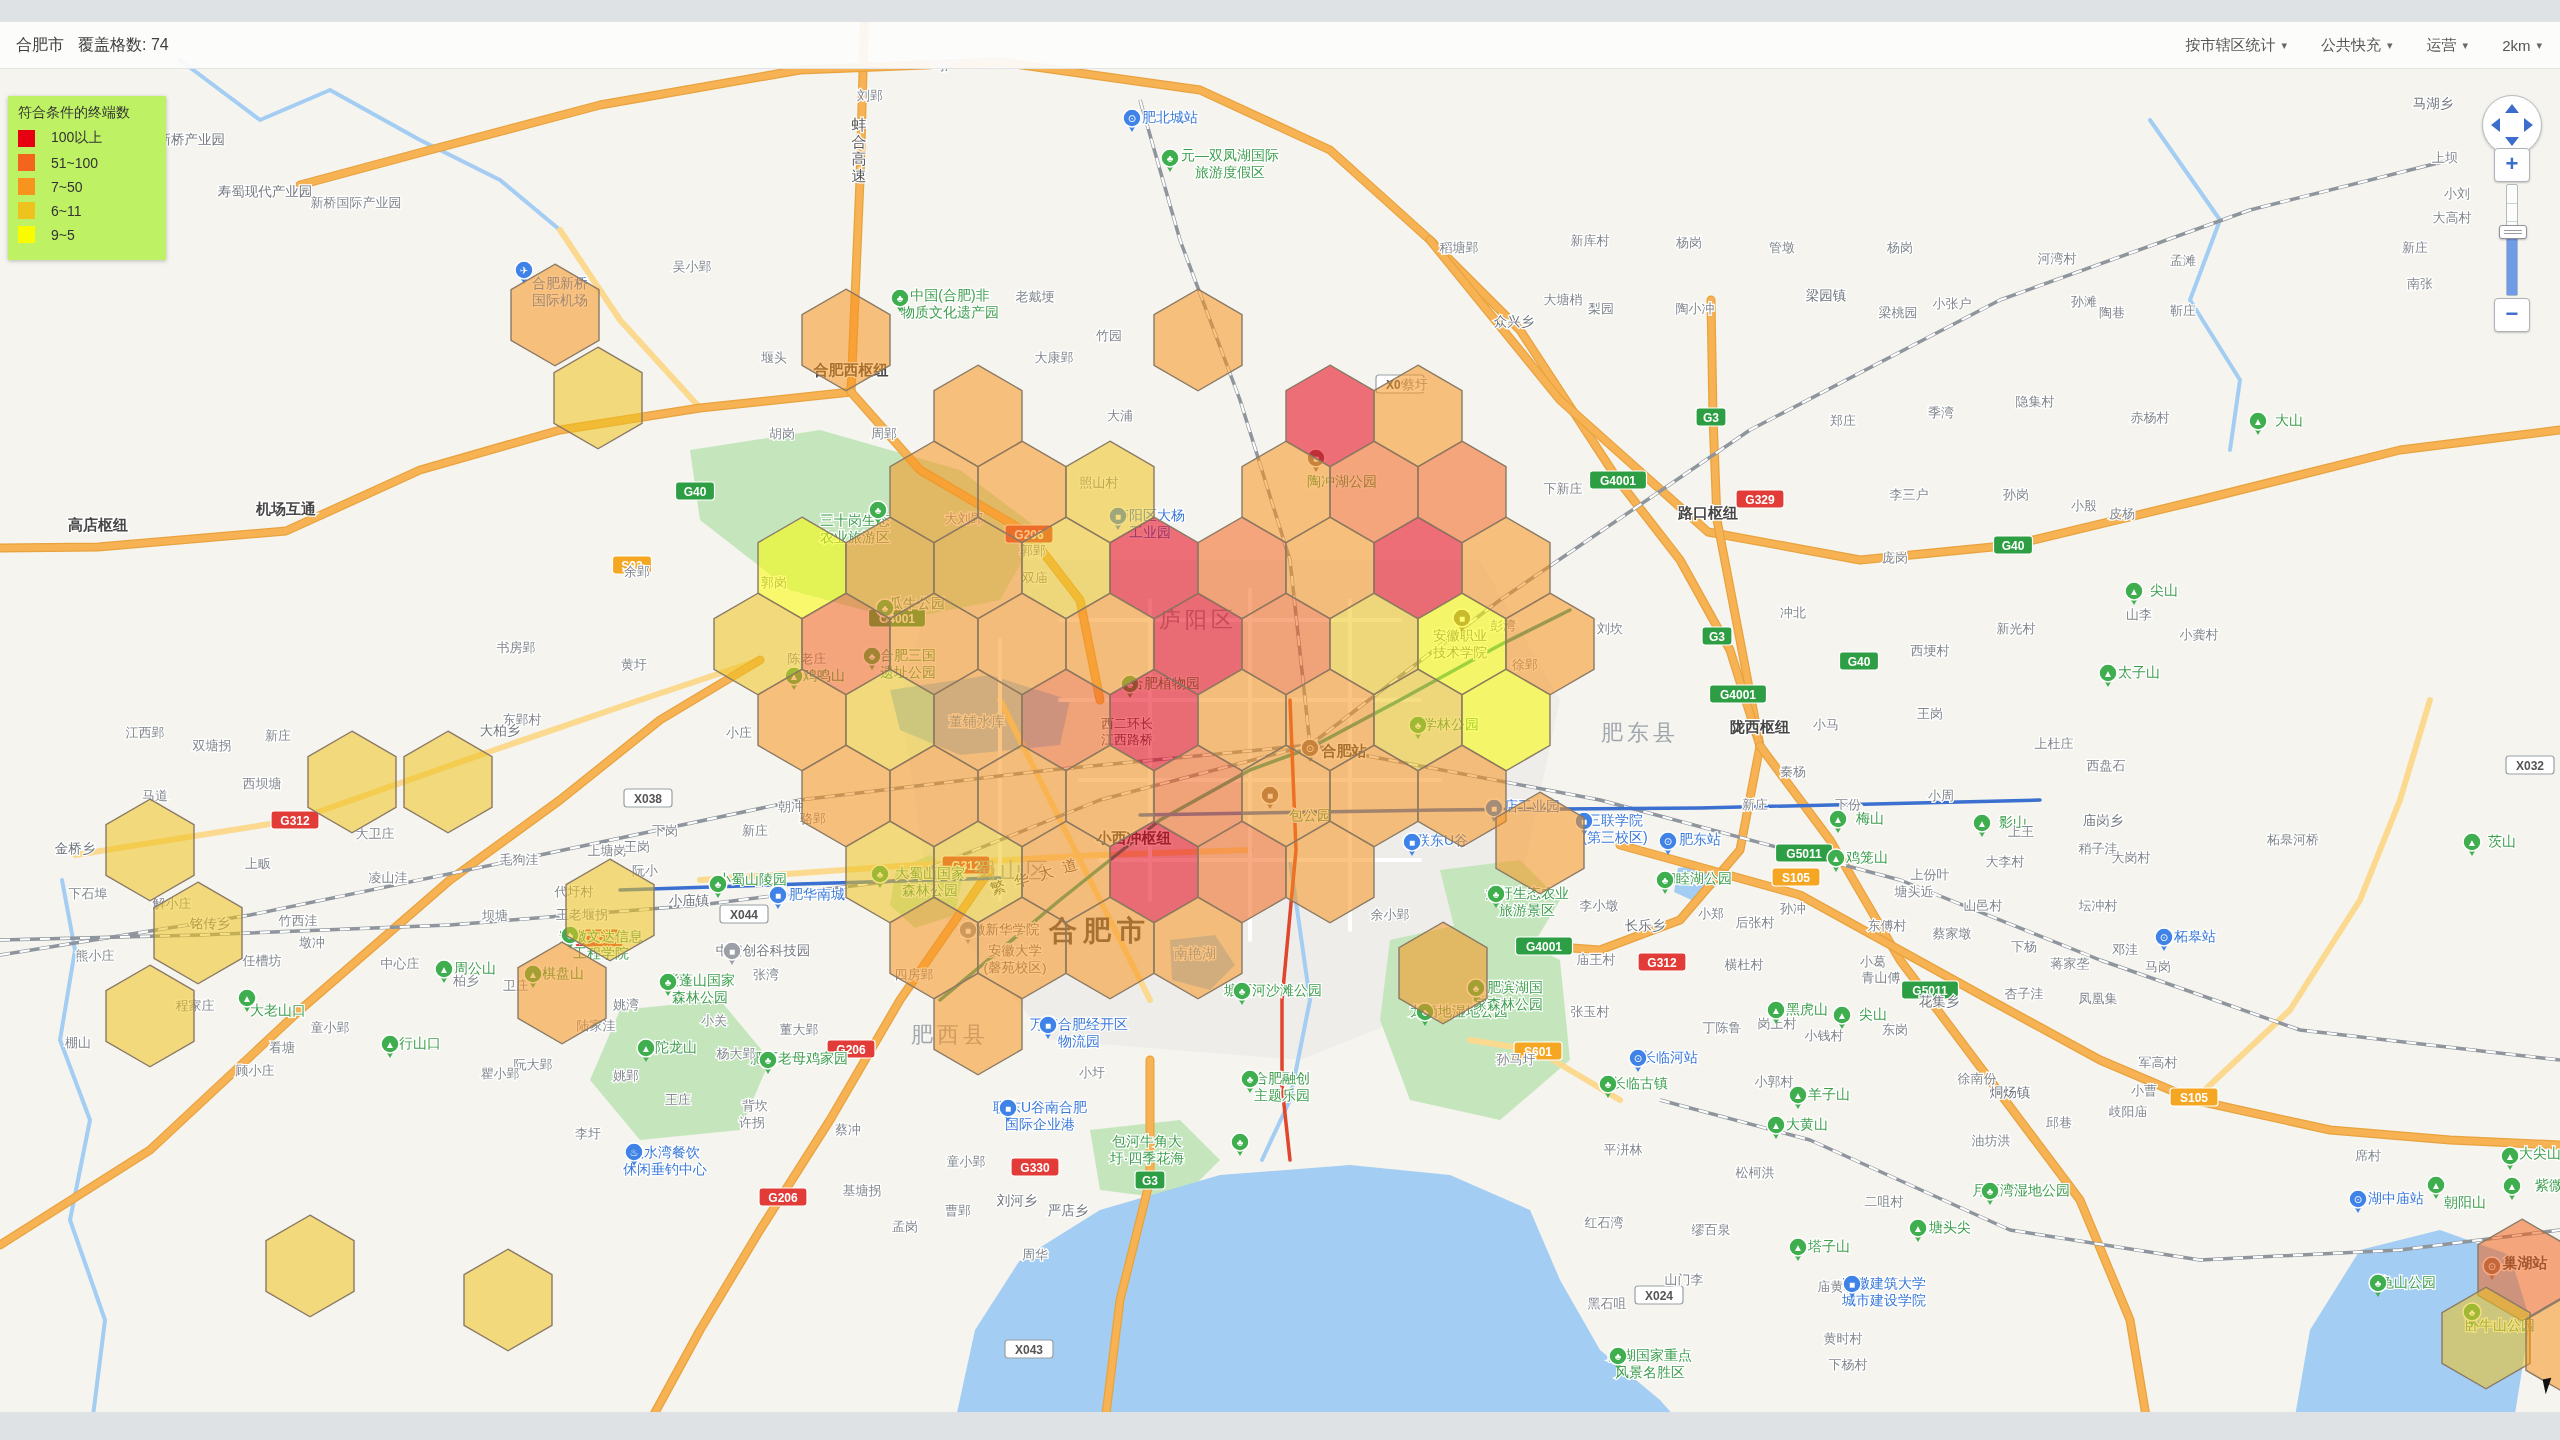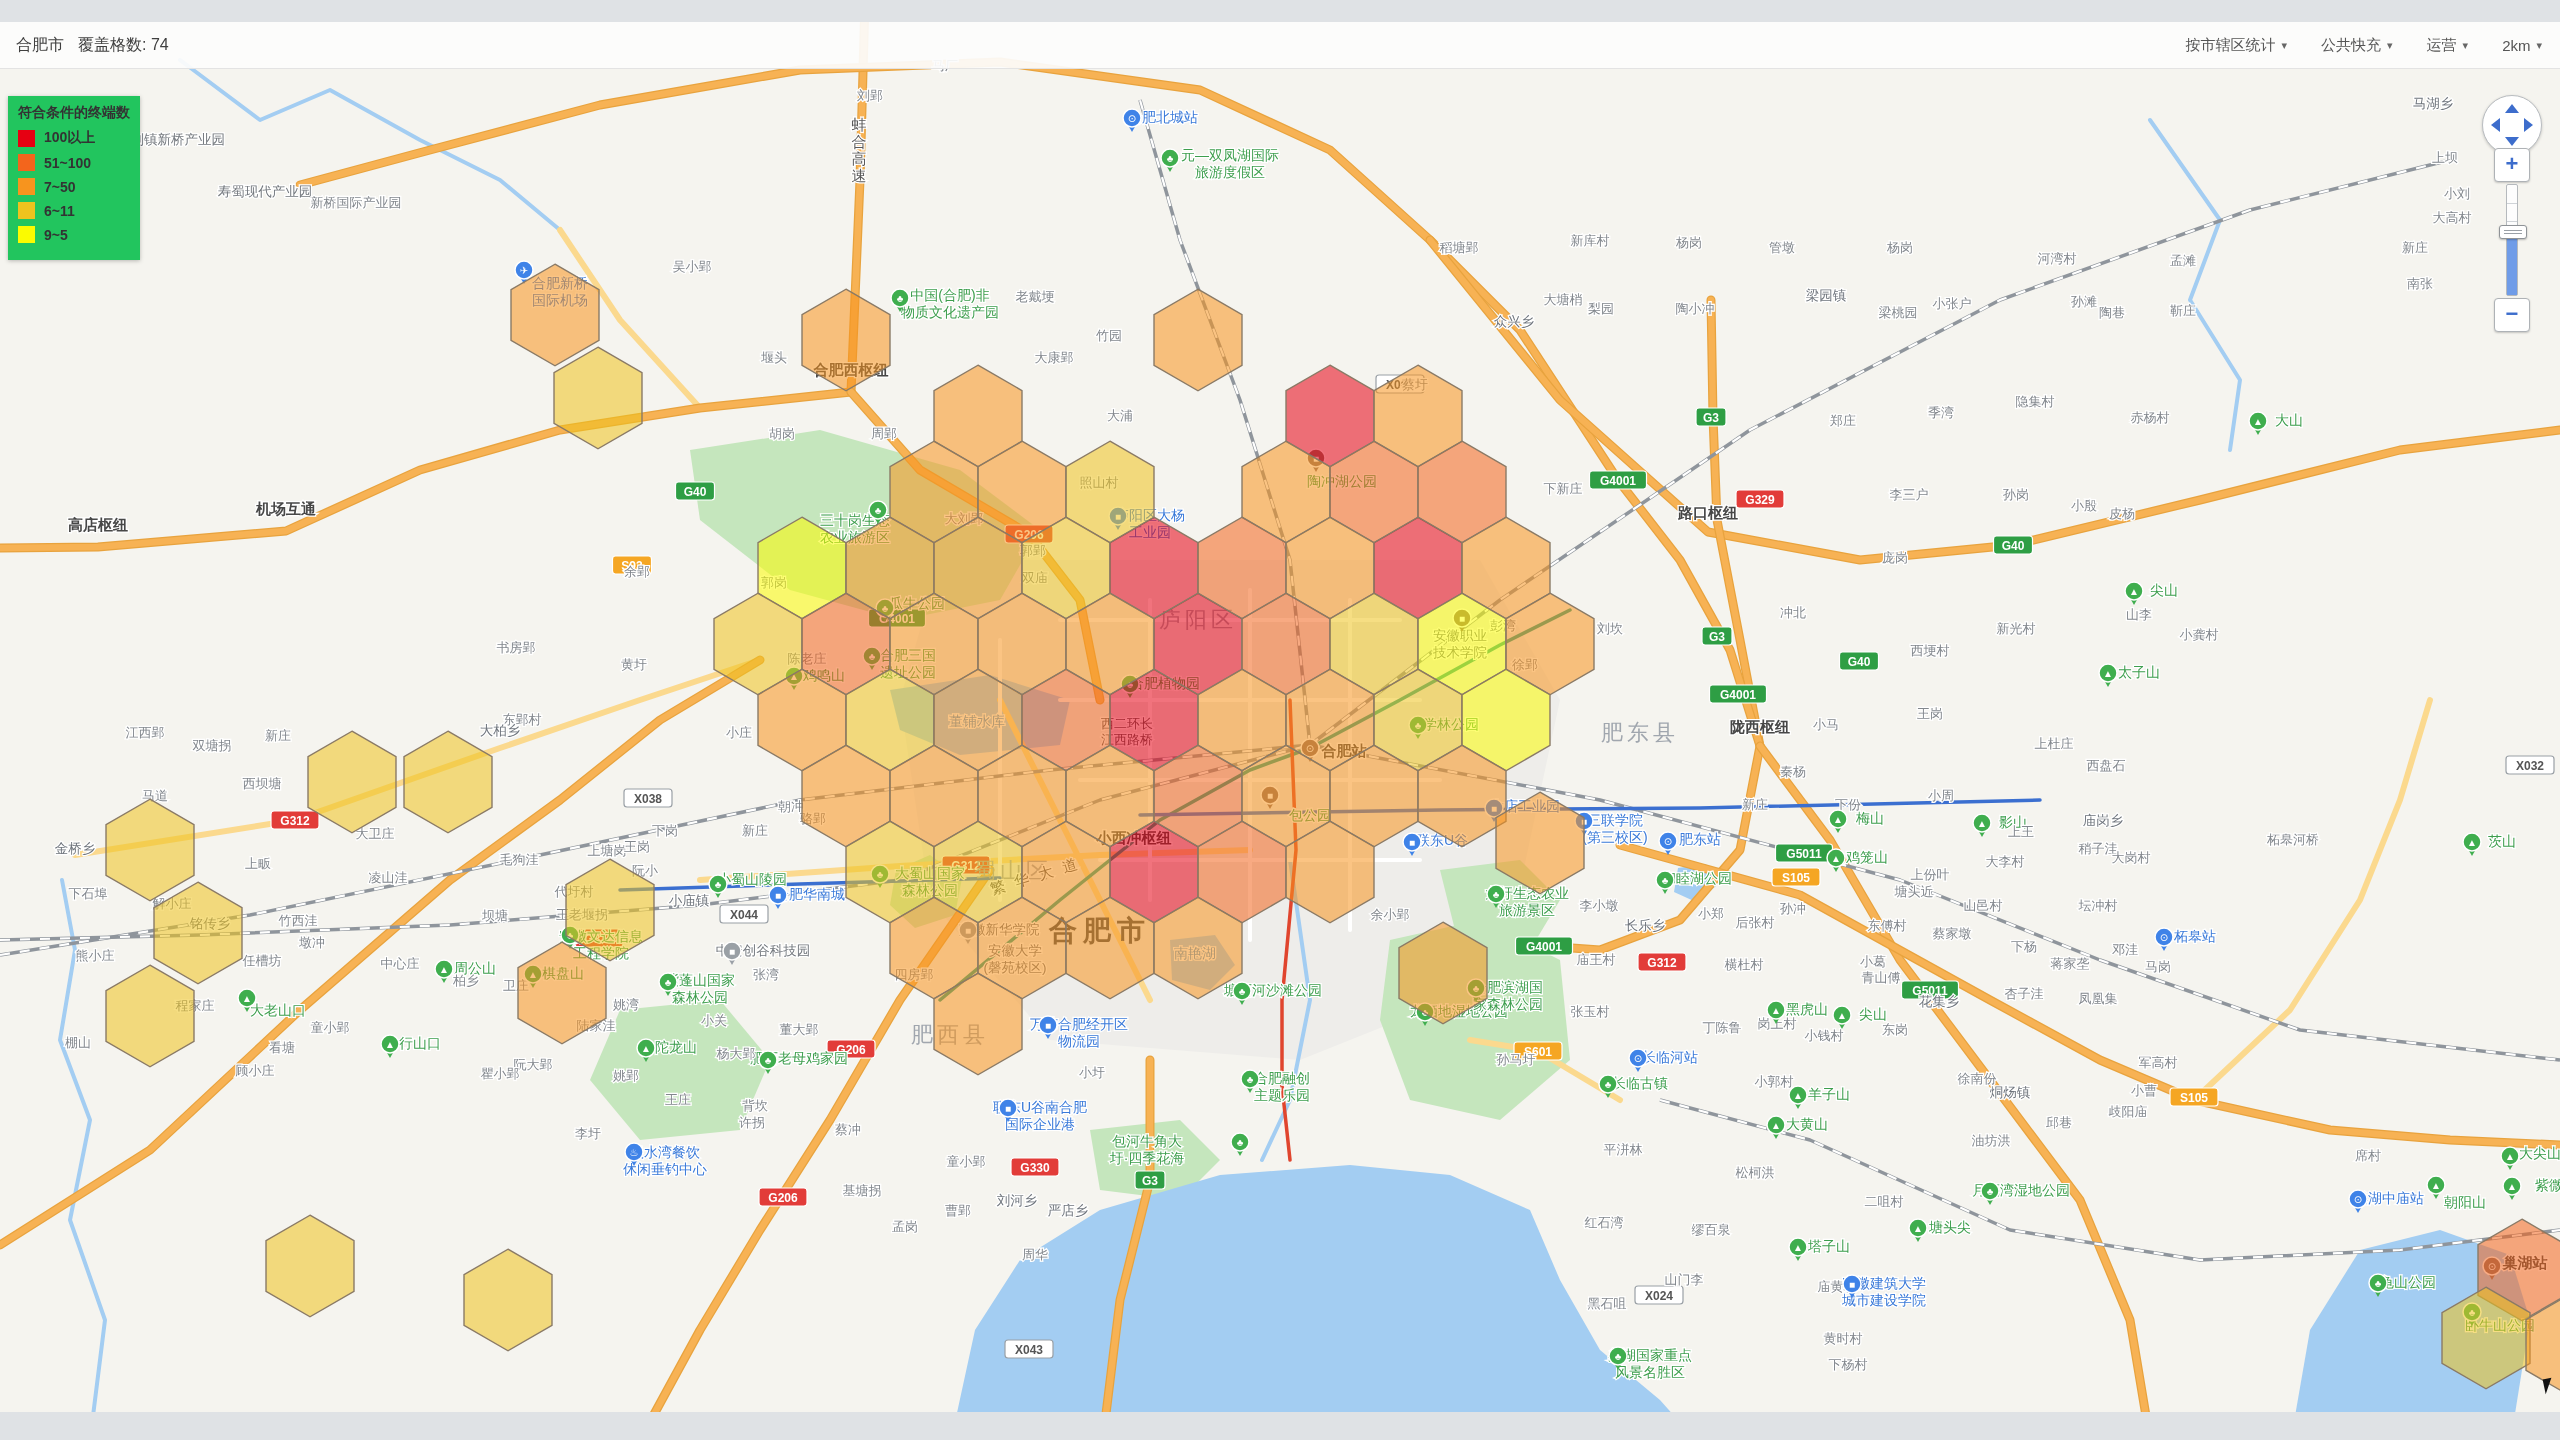--- a/index.html
+++ b/index.html
@@ -8,24 +8,24 @@
   #mapsvg{position:absolute;left:0;top:0;}
   .strip{position:absolute;left:0;width:2560px;background:#dfe2e5;z-index:40;}
   #topstrip{top:0;height:22px;}
   #bottomstrip{top:1412px;height:28px;}
   #toolbar{position:absolute;top:22px;left:0;width:2560px;height:46px;background:rgba(252,252,252,.93);
     border-bottom:1px solid #e3e3e3;z-index:41;display:flex;align-items:center;}
   #toolbar .left{margin-left:16px;font-size:16px;color:#3f3f3f;display:flex;gap:14px;align-items:center;}
   #menus{margin-left:auto;margin-right:18px;display:flex;gap:34px;align-items:center;}
   .menu{font-size:15px;color:#555;cursor:pointer;display:flex;align-items:center;gap:6px;text-align:center;}
   .menu .caret{font-size:11px;color:#666;}
-  #legend{position:absolute;left:8px;top:96px;width:132px;background:#22c55e;z-index:42;
-    box-shadow:0 1px 4px rgba(0,0,0,.25);padding:8px 10px 10px 10px;box-sizing:border-box;font-weight:bold;}
+  #legend{position:absolute;left:8px;top:96px;width:158px;background:#bef264;z-index:42;
+    box-shadow:0 1px 4px rgba(0,0,0,.25);padding:8px 10px 10px 10px;box-sizing:border-box;}
   #legend .title{font-size:14px;color:#333;margin-bottom:6px;}
-  .lrow{display:flex;align-items:center;gap:9px;margin:7px 0;}
+  .lrow{display:flex;align-items:center;gap:16px;margin:7px 0;}
   .swatch{width:17px;height:17px;flex:0 0 auto;}
   .lrow .ltext{font-size:14px;color:#333;}
   #panctl{position:absolute;left:2482px;top:95px;width:58px;height:58px;border-radius:50%;
     background:#fff;border:1px solid #b9bdc1;box-shadow:0 1px 3px rgba(0,0,0,.2);z-index:42;}
   .chev{position:absolute;width:0;height:0;border:7px solid transparent;cursor:pointer;}
   .chev.up{left:22px;top:8px;border-bottom:9px solid #3d6dcc;border-top:none;}
   .chev.down{left:22px;bottom:8px;border-top:9px solid #3d6dcc;border-bottom:none;}
   .chev.left{left:8px;top:22px;border-right:9px solid #3d6dcc;border-left:none;}
   .chev.right{right:8px;top:22px;border-left:9px solid #3d6dcc;border-right:none;}
   #zoomctl{position:absolute;left:2494px;top:148px;z-index:42;}

